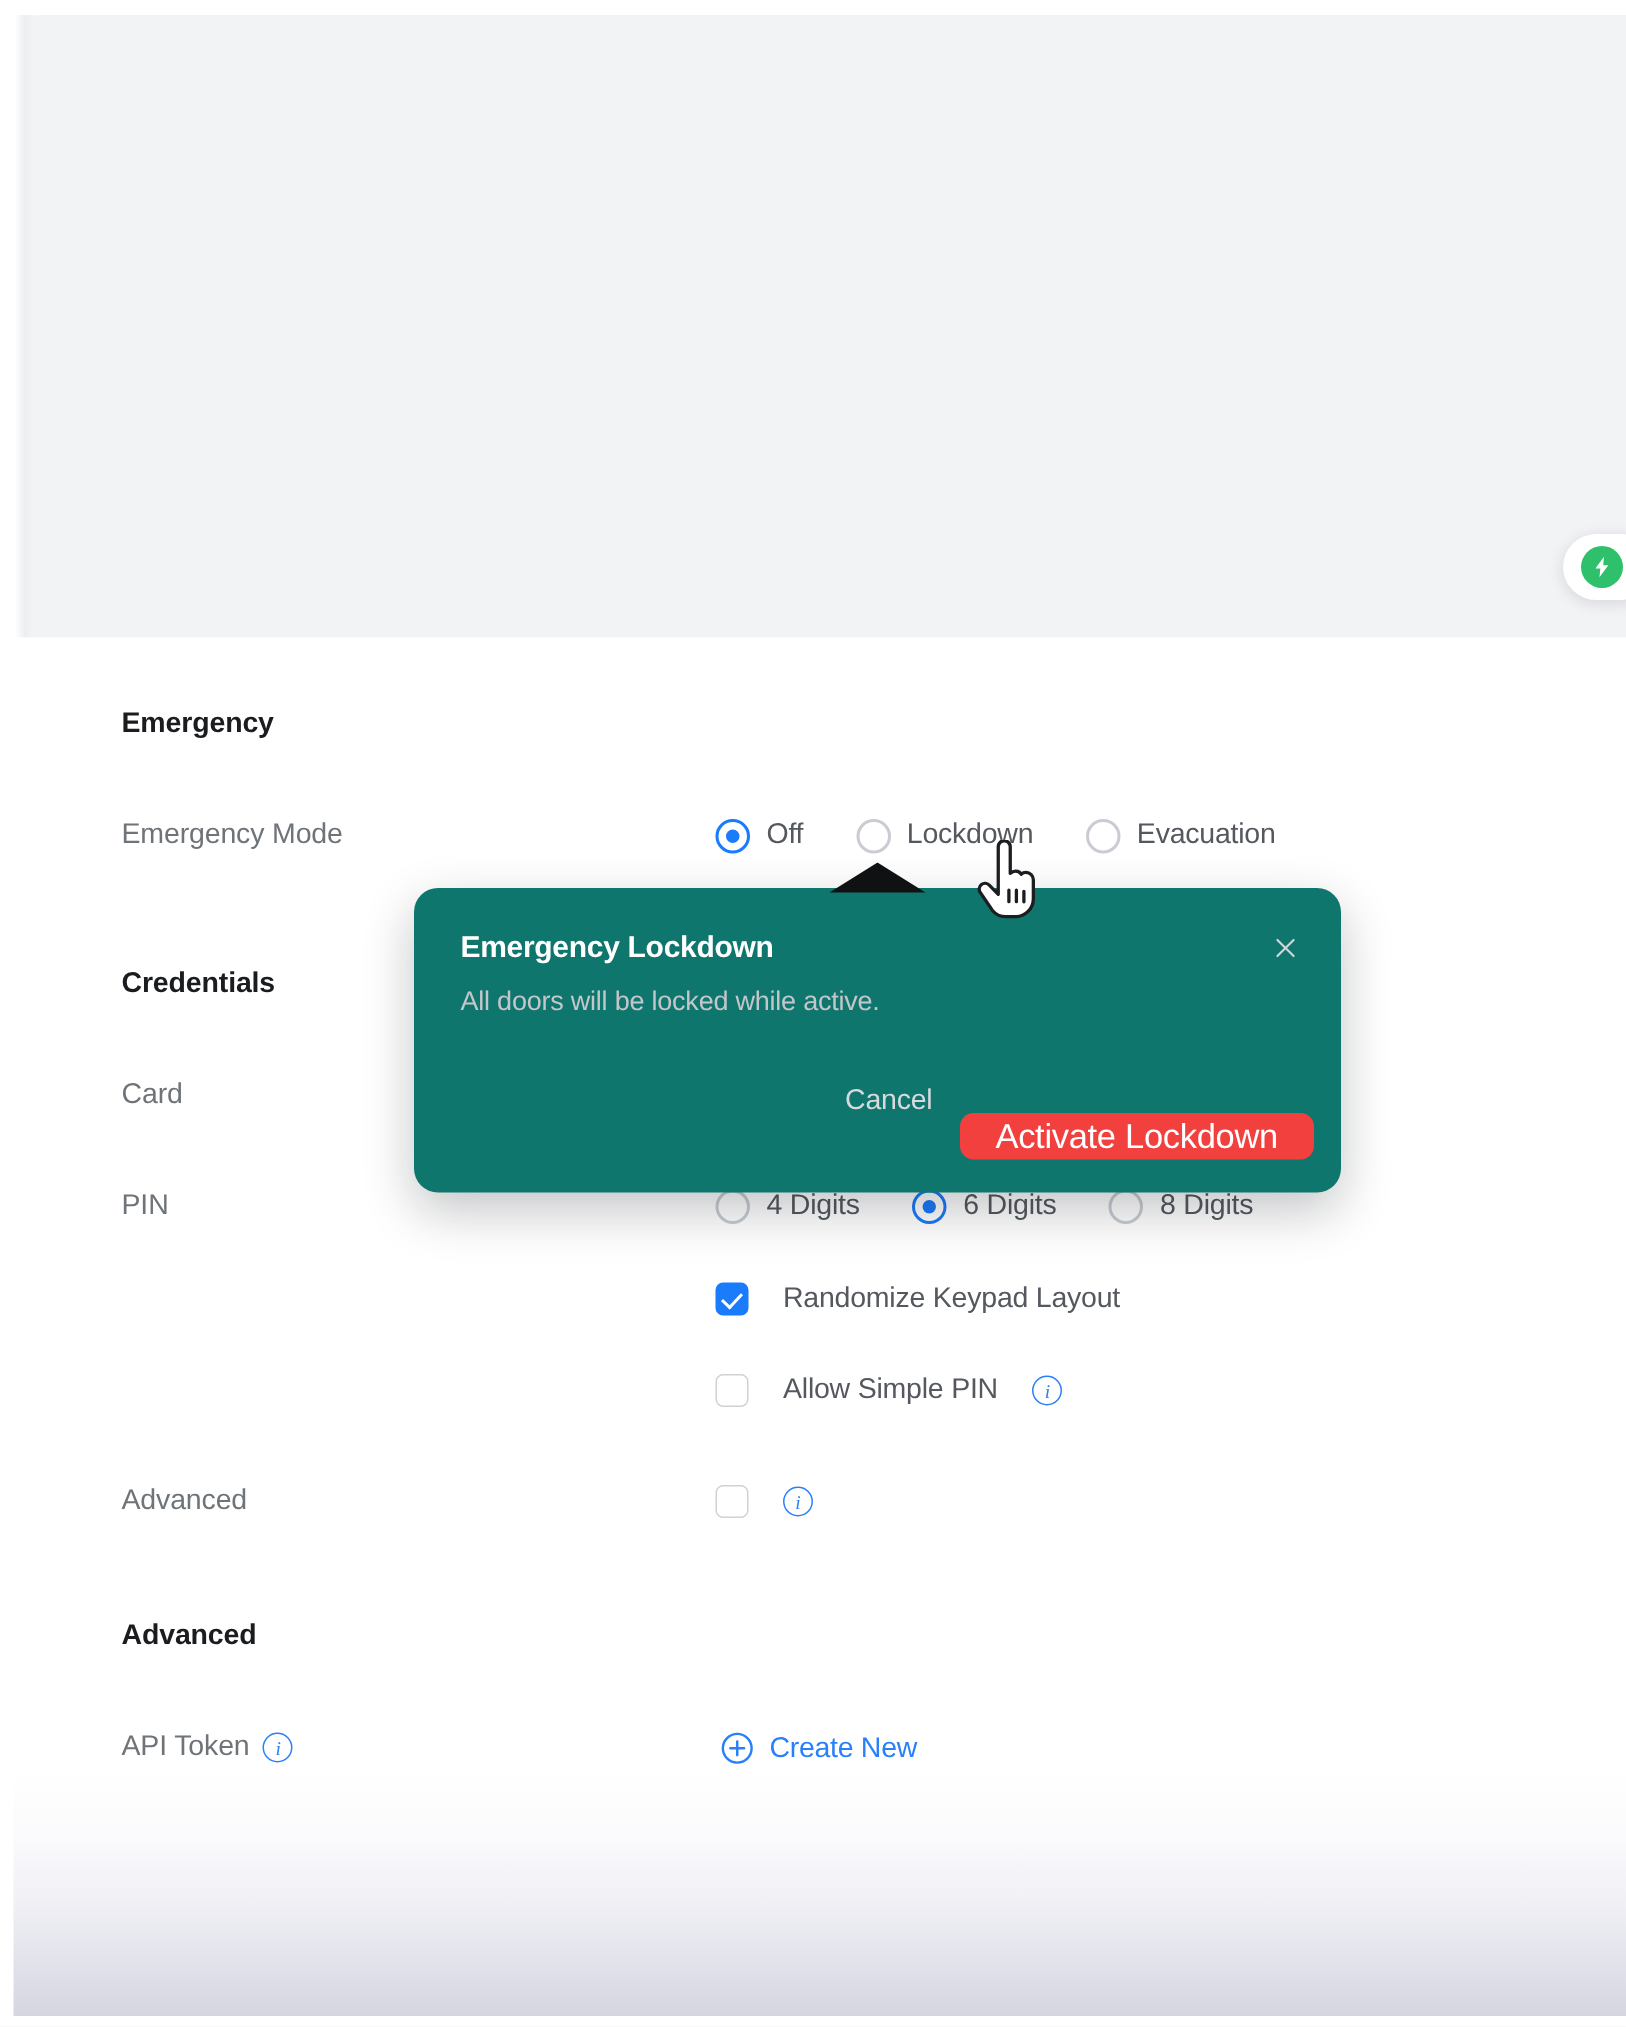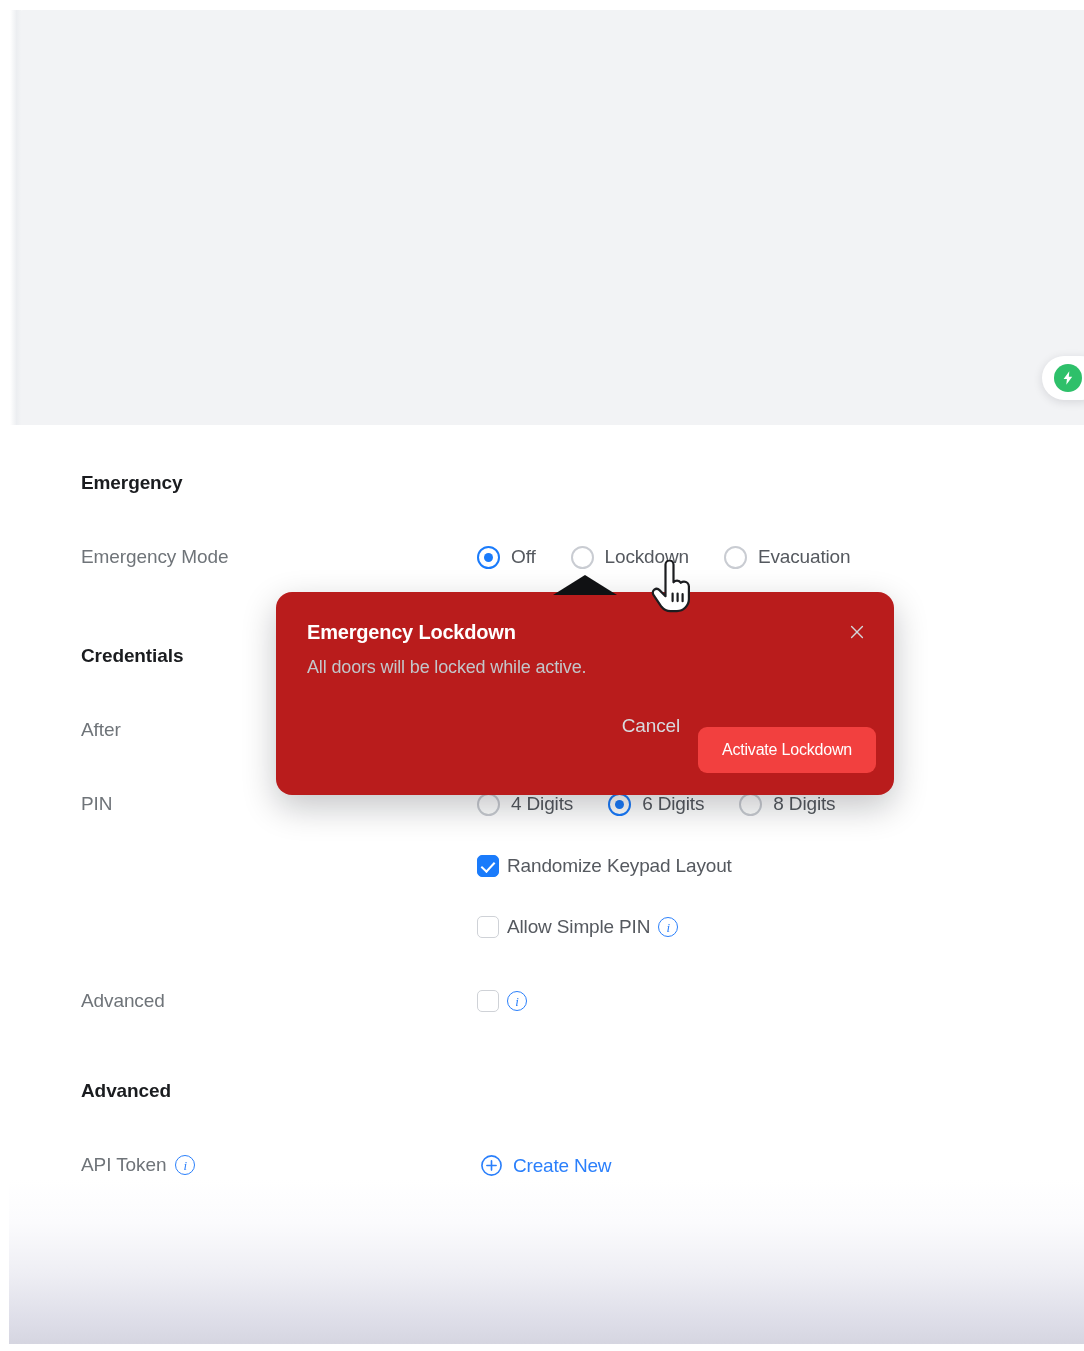--- a/index.html
+++ b/index.html
@@ -112,21 +112,21 @@
     font-size: 19px;
     color: #55595f;
     letter-spacing: -0.15px;
     white-space: nowrap;
   }
 
   
   .check-opt {
     display: flex;
     align-items: center;
-    gap: 8px;
+    gap: 23px;
     cursor: pointer;
   }
   .check-box {
     width: 22px; height: 22px;
     border-radius: 5px;
     border: 1.6px solid #cfd2d7;
     background: #fff;
     flex: none;
     display: flex; align-items: center; justify-content: center;
   }
@@ -178,21 +178,21 @@
     margin-right: 44px;
   }
   .link-action:last-child { margin-right: 0; }
   .link-action svg { display: block; flex: none; }
 
   
   .popover {
     position: absolute;
     left: 276px; top: 592px;
     width: 618px; height: 203px;
-    background: #b91c1c;
+    background: #0f766e;
     border-radius: 16px;
     box-shadow: 0 12px 34px rgba(10,12,20,0.24);
     z-index: 20;
   }
   .popover-arrow {
     position: absolute;
     left: 553px; top: 575px;
     width: 0; height: 0;
     border-left: 32px solid transparent;
     border-right: 32px solid transparent;
@@ -237,23 +237,23 @@
     letter-spacing: -0.15px;
     padding: 12px 18px;
     cursor: pointer;
   }
   .btn-danger {
     background: #f2403f;
     border: none;
     border-radius: 9px;
     color: #ffffff;
     font-family: "Liberation Sans", sans-serif;
-    font-size: 16px;
+    font-size: 23px;
     letter-spacing: -0.2px;
-    padding: 14px 24px;
+    padding: 2px 24px;
     cursor: pointer;
     margin-top: 48px;
   }
 
   
   .bottom-fade {
     position: absolute;
     left: 0; top: 1180px;
     width: 1084px; height: 171px;
     background: linear-gradient(to bottom, #ffffff 0%, #fbfbfd 25%, #eeeef4 55%, #dcdce7 85%, #d3d3de 100%);
@@ -311,21 +311,21 @@
         <span class="radio-text">Lockdown</span>
       </div>
       <div class="radio-opt">
         <span class="radio-ring"></span>
         <span class="radio-text">Evacuation</span>
       </div>
     </div>
 
     <div class="section-title" style="left:81px; top:220px;">Credentials</div>
 
-    <div class="row-label" style="left:81px; top:294px;">After</div>
+    <div class="row-label" style="left:81px; top:294px;">Card</div>
 
     <div class="row-label" style="left:81px; top:368px;">PIN</div>
 
     <div class="control-row" style="left:477px; top:368px;">
       <div class="radio-opt">
         <span class="radio-ring"></span>
         <span class="radio-text">4 Digits</span>
       </div>
       <div class="radio-opt">
         <span class="radio-ring sel"></span>

